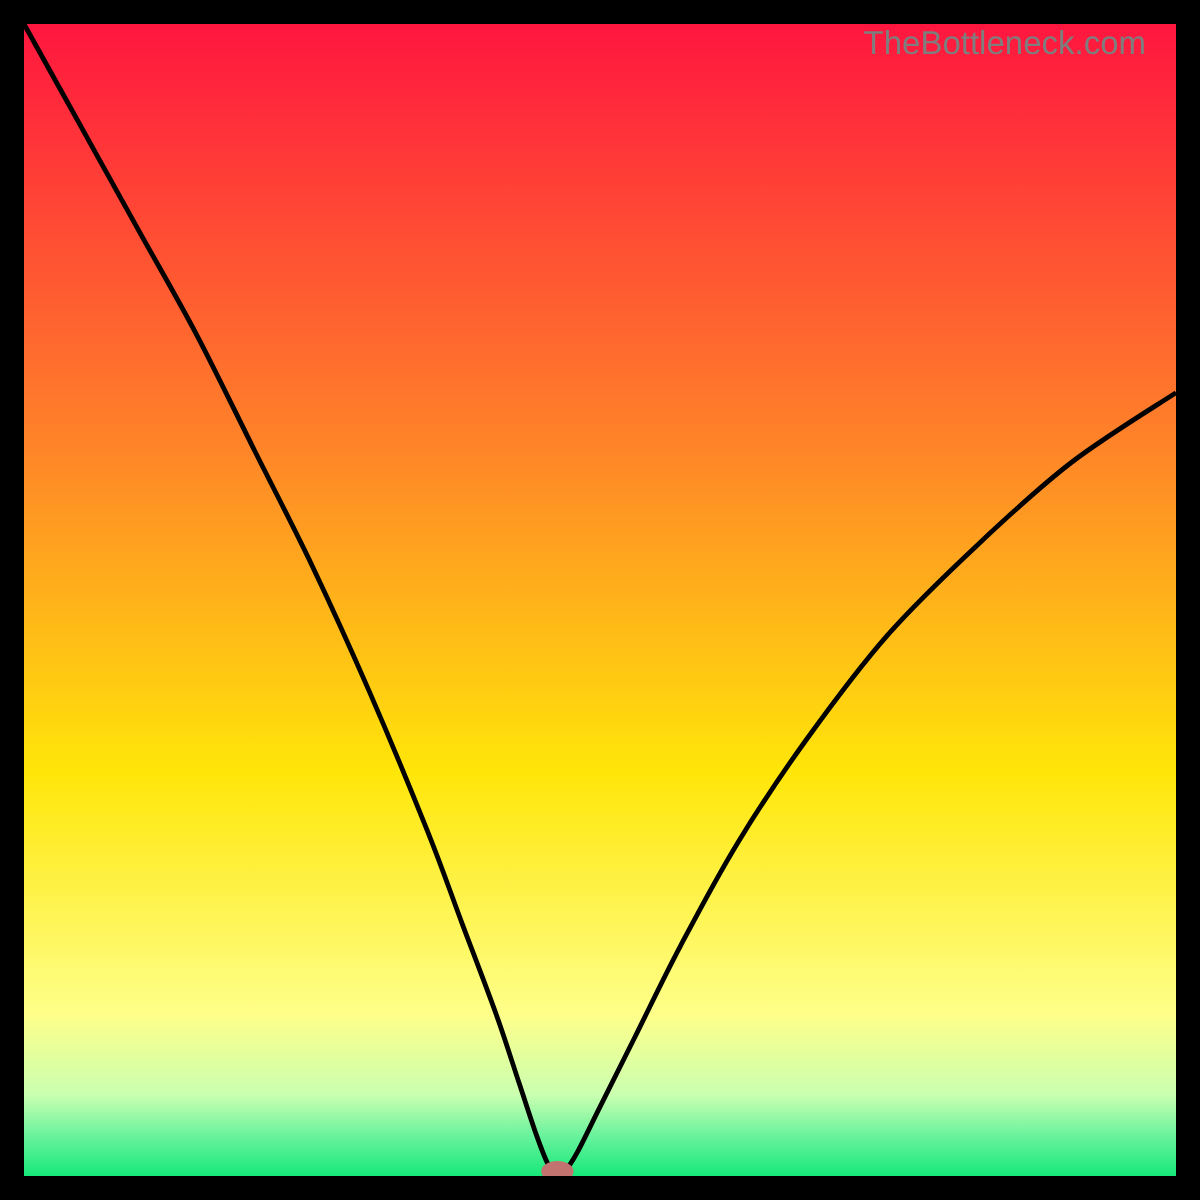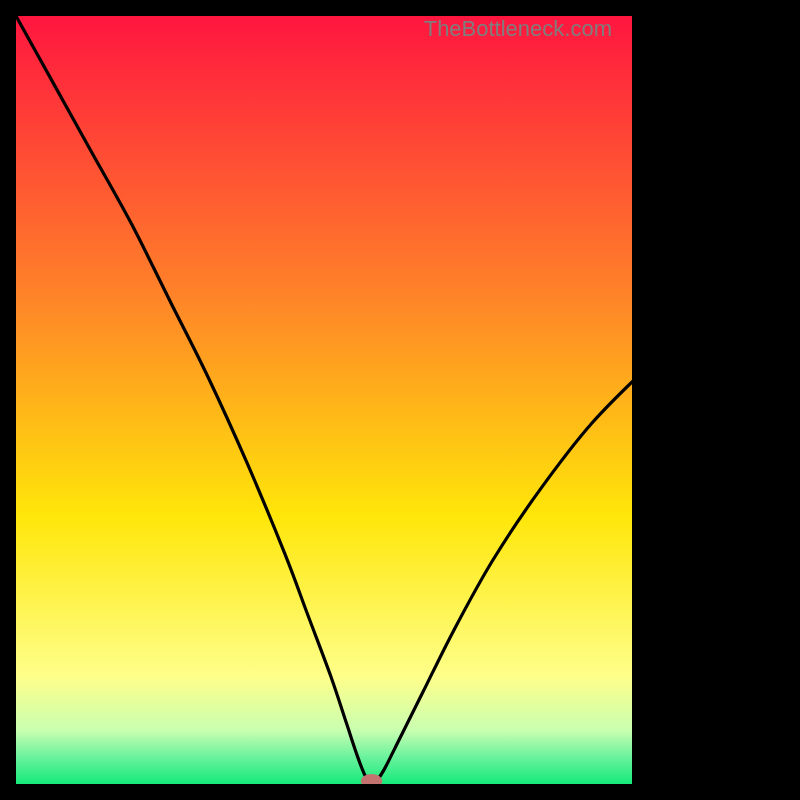--- a/index.html
+++ b/index.html
@@ -16,21 +16,21 @@
     left: 16px;
     top: 16px;
     width: 768px;
     height: 768px;
     background: #000;
   }
   .plot-area {
     position: absolute;
     left: 16px;
     top: 16px;
-    width: 616px;
+    width: 768px;
     height: 768px;
     overflow: hidden;
   }
   .watermark {
     position: absolute;
     top: 0px;
     right: 20px;
     color: #7e7e7e;
     font-size: 22px;
     font-weight: 400;

